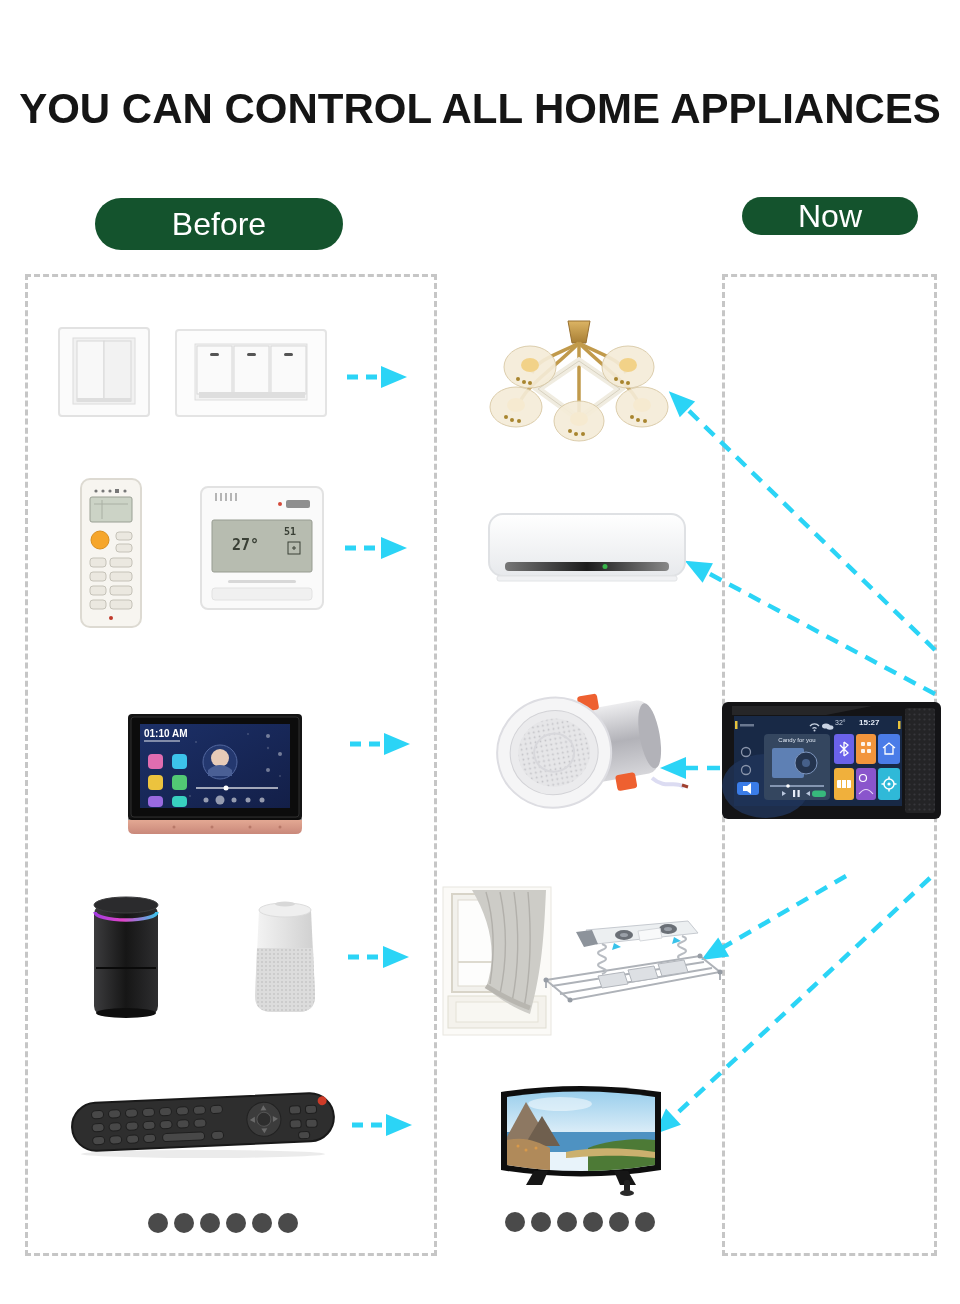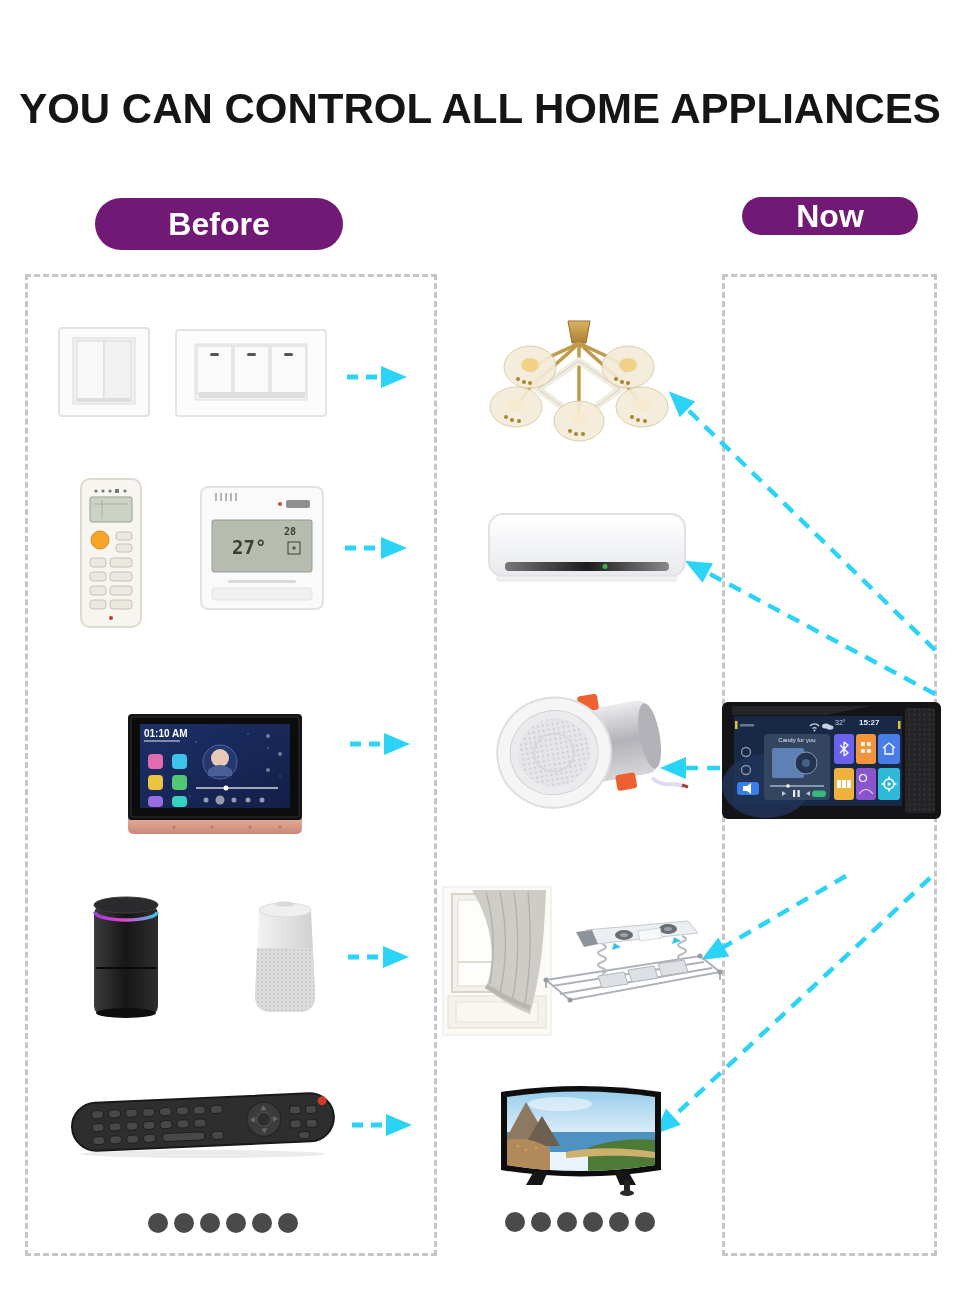--- a/index.html
+++ b/index.html
@@ -1,37 +1,37 @@
 <!DOCTYPE html>
 <html><head>
 <meta charset="utf-8">
 <style>
   html,body{margin:0;padding:0;background:#fff;}
   .stage{position:relative;width:960px;height:1304px;background:#ffffff;overflow:hidden;
          font-family:"Liberation Sans",sans-serif;}
   .title{position:absolute;top:88px;left:0;width:100%;margin:0;text-align:center;
          font-size:42px;font-weight:bold;color:#151515;letter-spacing:0;line-height:1;}
-  .pill{position:absolute;background:#701a75;color:#fff;font-weight:bold;
+  .pill{position:absolute;background:#14532d;color:#fff;font-weight:normal;
         display:flex;align-items:center;justify-content:center;border-radius:27px;}
   .pill-before{left:95px;top:198px;width:248px;height:52px;font-size:32px;}
   .pill-now{left:742px;top:197px;width:176px;height:38px;font-size:32px;}
   .dash-box{position:absolute;box-sizing:border-box;border:3px dashed #c6c6c6;z-index:1;}
   .box-before{left:25px;top:274px;width:412px;height:982px;}
   .box-now{left:722px;top:274px;width:215px;height:982px;}
   .arrows{position:absolute;left:0;top:0;z-index:4;pointer-events:none;}
   .dev{position:absolute;z-index:5;}
   .dev svg{display:block;}
   .dots{position:absolute;display:flex;gap:6px;z-index:5;}
   .dots-before{left:148px;top:1213px;}
   .dots-now{left:505px;top:1212px;}
   .dot{width:20px;height:20px;border-radius:50%;background:#4a4a4a;}
   
   .ovl{position:absolute;white-space:nowrap;}
   .thermo-temp{left:32px;top:50px;font-family:"DejaVu Sans Mono",monospace;
-               font-size:19px;font-weight:bold;color:#3a4036;}
+               font-size:15px;font-weight:bold;color:#3a4036;}
   .thermo-sec{left:84px;top:40px;font-family:"DejaVu Sans Mono",monospace;
               font-size:10px;font-weight:bold;color:#3a4036;}
   .oldpanel-clock{left:16px;top:14px;font-size:10px;font-weight:bold;color:#ffffff;}
   .oldpanel-sub{left:16px;top:26px;width:36px;height:2px;background:rgba(255,255,255,.45);}
   .np-temp{left:113px;top:17px;font-size:7px;color:#c9d3e3;}
   .np-time{left:137px;top:16px;font-size:8px;font-weight:bold;color:#e4ebf6;}
   .np-song{left:42px;top:35px;width:66px;text-align:center;font-size:6px;color:#dfe7f3;}
 </style>
 </head>
 <body>
@@ -138,21 +138,21 @@
       </g>
       <circle cx="80" cy="18" r="2" fill="#d44a3a"></circle>
       <rect x="86" y="14" width="24" height="8" rx="2" fill="#8f8f8f"></rect>
       <rect x="12" y="34" width="100" height="52" rx="2" fill="#b7bcb0" stroke="#979c91"></rect>
       <rect x="88" y="56" width="12" height="12" fill="none" stroke="#3a4036"></rect>
       <path d="M94,60 l0,4 M92,62 l4,0" stroke="#3a4036"></path>
       <rect x="28" y="94" width="68" height="3" rx="1.5" fill="#d8d8d8"></rect>
       <rect x="12" y="102" width="100" height="12" rx="3" fill="#f0f0f0" stroke="#e2e2e2"></rect>
     </svg>
     <div class="ovl thermo-temp">27°</div>
-    <div class="ovl thermo-sec">28</div>
+    <div class="ovl thermo-sec">51</div>
   </div>
 
   <div class="dev" style="left:128px;top:690px;margin-top:24px;">
     <svg width="174" height="120" viewBox="0 0 174 120">
       <defs>
         <linearGradient id="oldscr" x1="0" y1="0" x2="1" y2="1">
           <stop offset="0" stop-color="#1c3068"></stop>
             <stop offset="1" stop-color="#131f48"></stop>
         </linearGradient>
         <linearGradient id="roseg" x1="0" y1="0" x2="0" y2="1">

